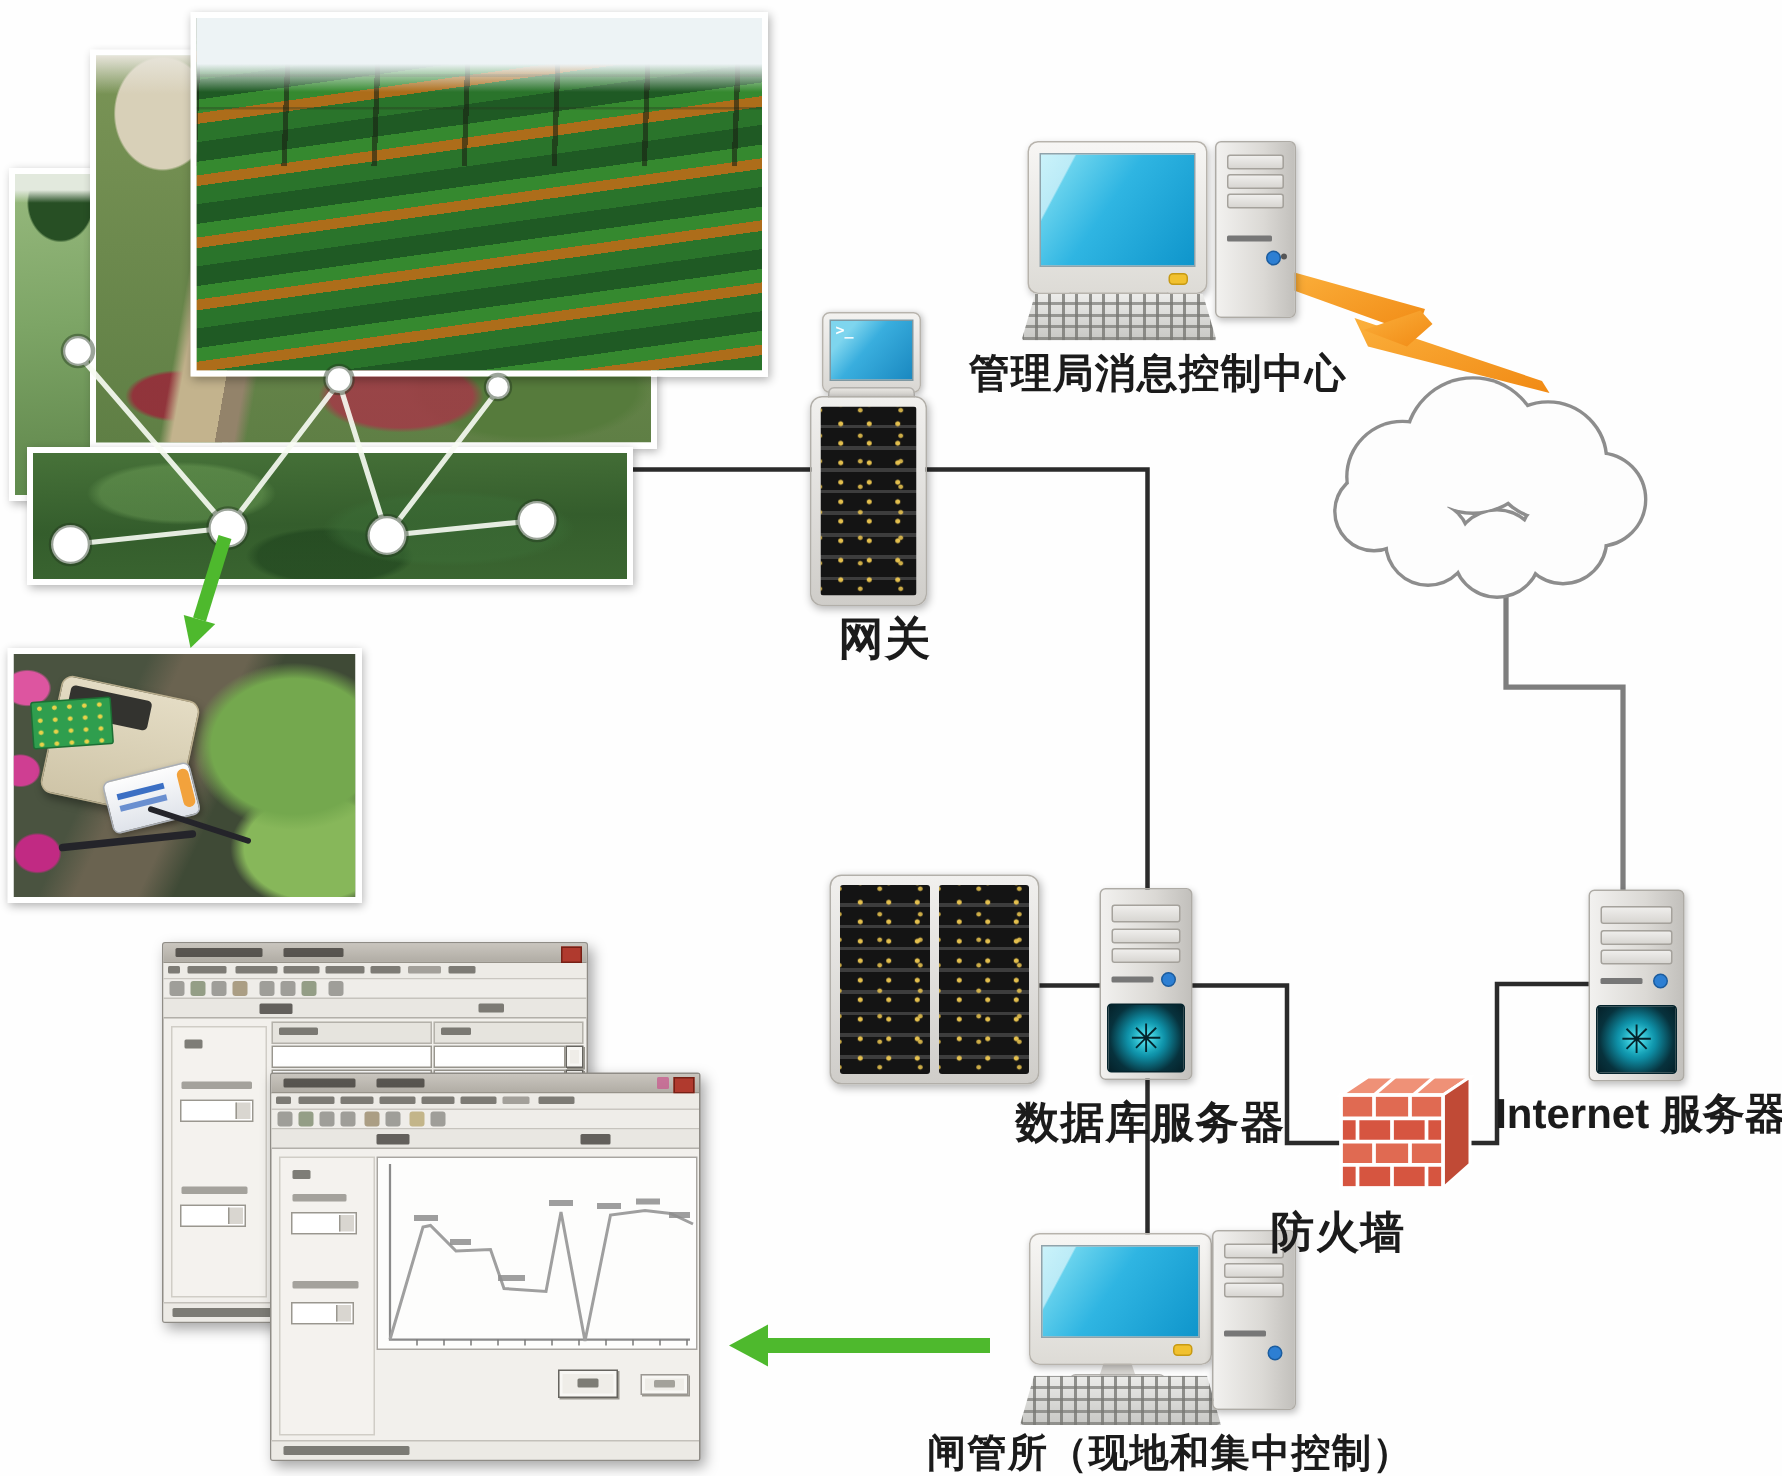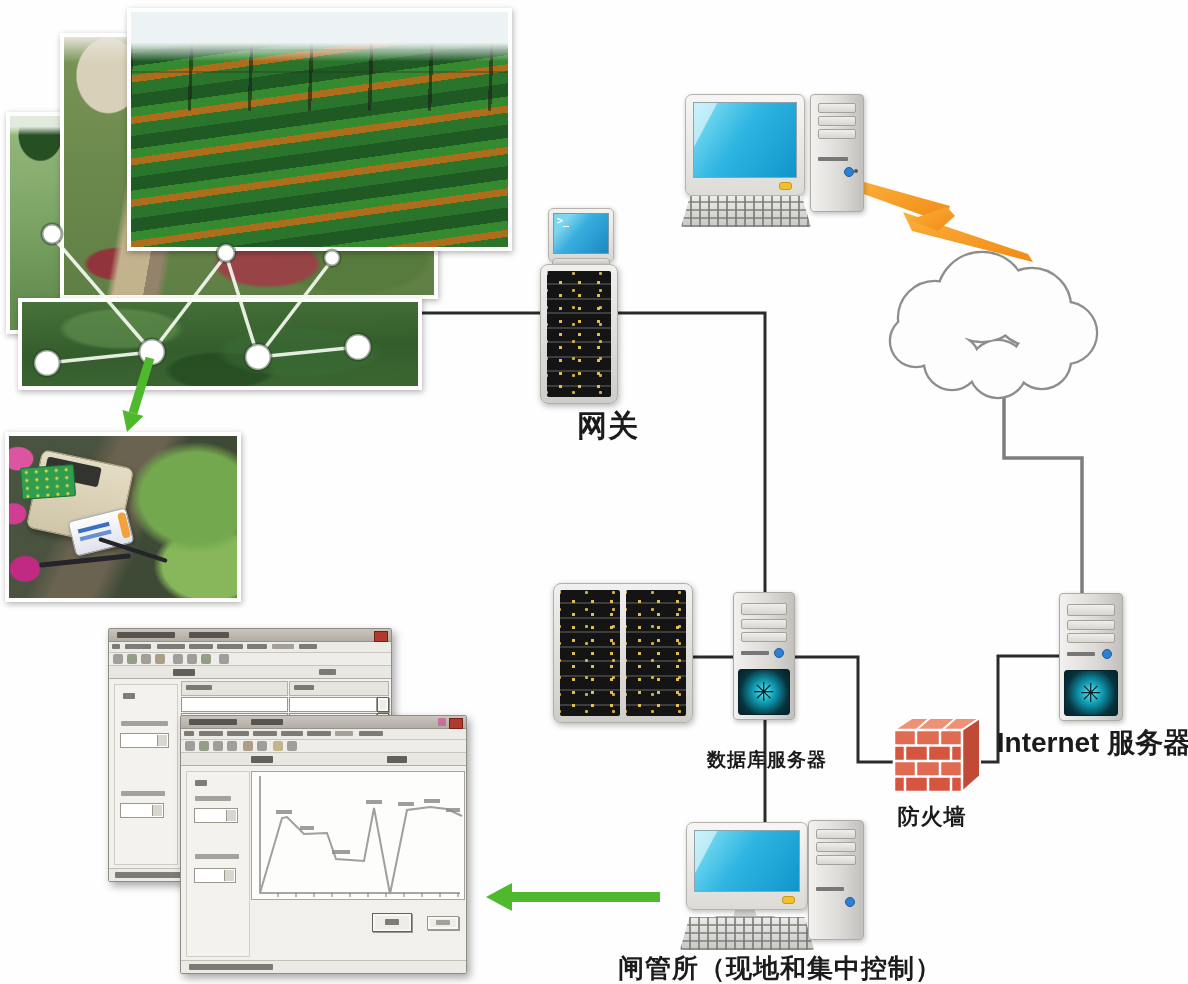--- a/index.html
+++ b/index.html
@@ -211,54 +211,55 @@
     </g>
   </svg>
 
   <div class="gw-mon abs" style="left:548px;top:208px;width:64px;height:52px;z-index:5">
     <div class="gw-screen"><span>&gt;_</span></div>
   </div>
   <div class="mbase abs" style="left:552px;top:258px;width:56px;height:9px;z-index:5"></div>
   <div class="rack abs" style="left:540px;top:264px;width:78px;height:140px;z-index:5">
     <div class="blades"></div>
   </div>
-  <div class="lbl" style="left:558px;top:406px;width:100px;font-size:30px;z-index:7">网关</div>
+  <div class="lbl" style="left:540px;top:406px;width:100px;font-size:30px;z-index:7">网关</div>
 
   <div class="monitor abs" style="left:685px;top:94px;width:118px;height:100px;z-index:5">
     <div class="screen"></div>
       <div class="pwr"></div>
   </div>
   <div class="stand" style="left:731px;top:173px;width:28px;height:22px;z-index:4"></div>
   <div class="mbase abs" style="left:713px;top:191px;width:64px;height:8px;z-index:4"></div>
   <div class="kb abs" style="left:681px;top:196px;width:130px;height:31px;z-index:5"></div>
   <div class="tower abs" style="left:810px;top:94px;width:52px;height:116px;z-index:5">
     <div class="bay" style="top:8px"></div>
     <div class="bay" style="top:21px"></div>
     <div class="bay" style="top:34px"></div>
     <div class="slot" style="top:62px;width:30px"></div>
     <div class="bluebtn" style="left:33px;top:72px"></div>
     <div class="sdot" style="left:43px;top:74px"></div>
   </div>
+  <div class="lbl" style="left:643px;top:231px;width:258px;font-size:27px;z-index:7">管理局消息控制中心</div>
 
 
   <div class="rack abs" style="left:553px;top:583px;width:140px;height:140px;z-index:5">
     <div class="blades"></div>
     <div class="blades"></div>
   </div>
   <div class="tower abs" style="left:733px;top:592px;width:60px;height:126px;z-index:5">
     <div class="bay" style="top:10px;height:10px"></div>
     <div class="bay" style="top:26px"></div>
     <div class="bay" style="top:39px"></div>
     <div class="slot" style="top:58px;width:28px"></div>
     <div class="bluebtn" style="left:40px;top:55px"></div>
     <div class="teal">
         <span class="emblem">✳</span>
       </div>
   </div>
-  <div class="lbl" style="left:676px;top:747px;width:182px;font-size:19px;z-index:7">数据库服务器</div>
+  <div class="lbl" style="left:676px;top:729px;width:182px;font-size:29px;z-index:7">数据库服务器</div>
 
   <svg class="abs" style="left:886px;top:710px;z-index:5" width="100" height="98" viewBox="0 0 100 98">
     <polygon points="8,20 26,8 94,8 76,20" fill="#ef9177" stroke="#fff" stroke-width="2"></polygon>
     <line x1="44" y1="8" x2="30" y2="20" stroke="#fff" stroke-width="2"></line>
     <line x1="70" y1="8" x2="56" y2="20" stroke="#fff" stroke-width="2"></line>
     <polygon points="76,20 94,8 94,66 76,82" fill="#c04a36" stroke="#fff" stroke-width="2"></polygon>
     <rect x="8" y="20" width="68" height="15.5" fill="#e06a52"></rect>
     <rect x="8" y="35.5" width="68" height="15.5" fill="#d65540"></rect>
     <rect x="8" y="51" width="68" height="15.5" fill="#e06a52"></rect>
     <rect x="8" y="66.5" width="68" height="15.5" fill="#d65540"></rect>
@@ -272,21 +273,21 @@
       <line x1="19" y1="35.5" x2="19" y2="51"></line>
         <line x1="42" y1="35.5" x2="42" y2="51"></line>
         <line x1="65" y1="35.5" x2="65" y2="51"></line>
       <line x1="30" y1="51" x2="30" y2="66.5"></line>
         <line x1="54" y1="51" x2="54" y2="66.5"></line>
       <line x1="19" y1="66.5" x2="19" y2="82"></line>
         <line x1="42" y1="66.5" x2="42" y2="82"></line>
         <line x1="65" y1="66.5" x2="65" y2="82"></line>
     </g>
   </svg>
-  <div class="lbl" style="left:872px;top:802px;width:120px;font-size:22px;z-index:7">防火墙</div>
+  <div class="lbl" style="left:832px;top:802px;width:120px;font-size:29px;z-index:7">防火墙</div>
 
   <div class="tower abs" style="left:1059px;top:593px;width:62px;height:126px;z-index:5">
     <div class="bay" style="top:10px;height:10px"></div>
     <div class="bay" style="top:26px"></div>
     <div class="bay" style="top:39px"></div>
     <div class="slot" style="top:58px;width:28px"></div>
     <div class="bluebtn" style="left:42px;top:55px"></div>
     <div class="teal">
         <span class="emblem">✳</span>
       </div>

